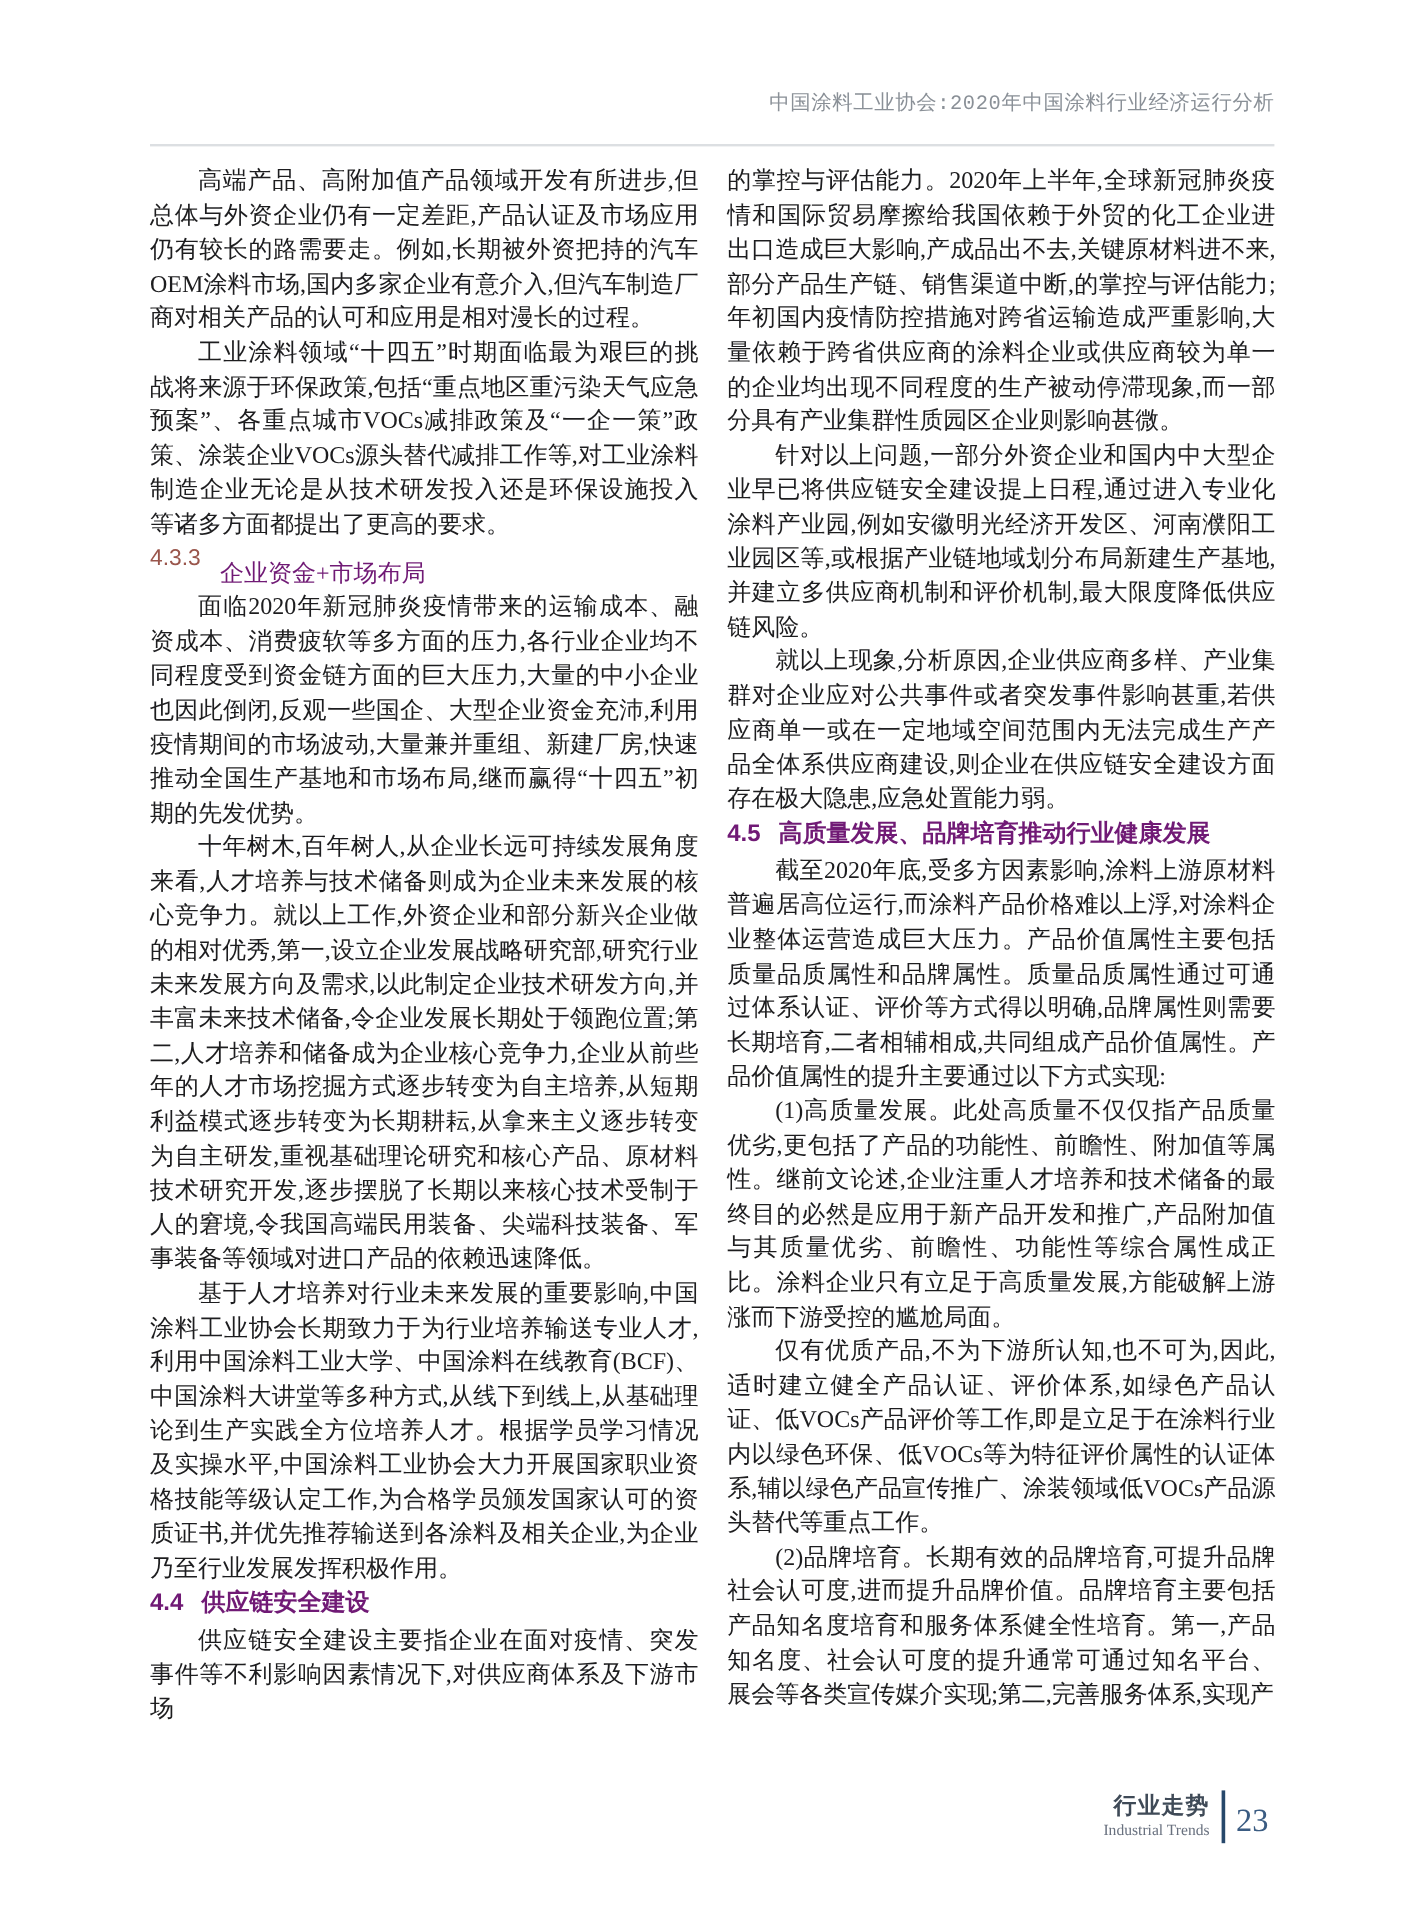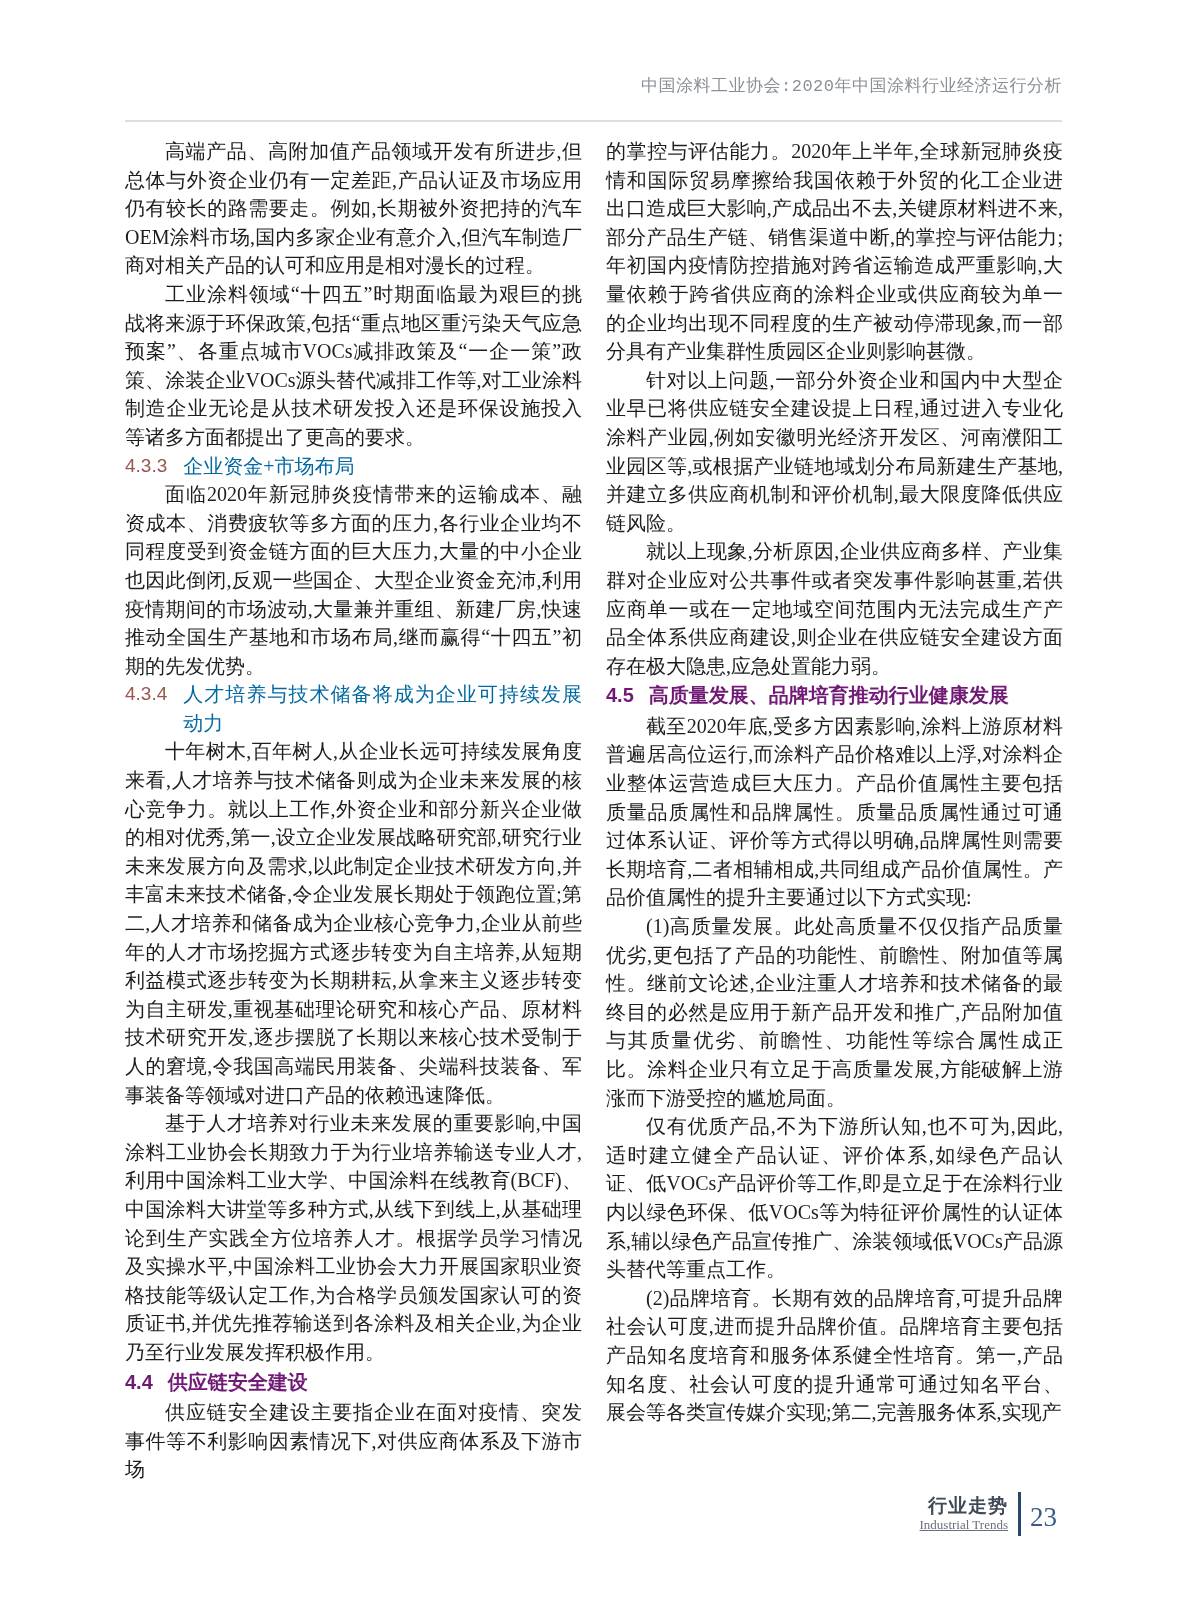--- a/index.html
+++ b/index.html
@@ -53,22 +53,23 @@
     align-items: flex-start;
     gap: 16px;
   }
   .h3 .num {
     font-family: "Liberation Sans", "DejaVu Sans", sans-serif;
     color: #9a564c;
     flex: 0 0 auto;
     font-size: 19px;
   }
   .h3 .txt {
-    color: #0369a1;
+    color: #701a75;
     flex: 1 1 auto;
+    margin-top: 12px;
   }
   
   .h2 {
     display: flex;
     align-items: flex-start;
     gap: 15px;
     font-family: "Liberation Sans", "DejaVu Sans", sans-serif;
     font-weight: bold;
     color: #701a75;
     font-size: 20px;
@@ -97,21 +98,20 @@
     font-size: 19px;
     letter-spacing: 1px;
     color: #3f4a57;
     line-height: 22px;
   }
   .footer .sec-en {
     font-family: "Liberation Serif", "DejaVu Serif", serif;
     font-size: 13px;
     color: #68707e;
     line-height: 16px;
-    text-decoration: underline;
   }
   .footer .bar {
     width: 3px;
     height: 44px;
     background: #27486b;
     flex: 0 0 auto;
   }
   .footer .pg {
     font-family: "Liberation Serif", "DejaVu Serif", serif;
     font-size: 27px;
@@ -130,24 +130,20 @@
   <div class="columns">
 
     <div class="col">
       <p class="para">高端产品、高附加值产品领域开发有所进步,但总体与外资企业仍有一定差距,产品认证及市场应用仍有较长的路需要走。例如,长期被外资把持的汽车OEM涂料市场,国内多家企业有意介入,但汽车制造厂商对相关产品的认可和应用是相对漫长的过程。</p>
       <p class="para">工业涂料领域“十四五”时期面临最为艰巨的挑战将来源于环保政策,包括“重点地区重污染天气应急预案”、各重点城市VOCs减排政策及“一企一策”政策、涂装企业VOCs源头替代减排工作等,对工业涂料制造企业无论是从技术研发投入还是环保设施投入等诸多方面都提出了更高的要求。</p>
       <div class="h3">
         <span class="num">4.3.3</span>
         <span class="txt">企业资金+市场布局</span>
       </div>
       <p class="para">面临2020年新冠肺炎疫情带来的运输成本、融资成本、消费疲软等多方面的压力,各行业企业均不同程度受到资金链方面的巨大压力,大量的中小企业也因此倒闭,反观一些国企、大型企业资金充沛,利用疫情期间的市场波动,大量兼并重组、新建厂房,快速推动全国生产基地和市场布局,继而赢得“十四五”初期的先发优势。</p>
-      <div class="h3">
-        <span class="num">4.3.4</span>
-        <span class="txt">人才培养与技术储备将成为企业可持续发展动力</span>
-      </div>
       <p class="para">十年树木,百年树人,从企业长远可持续发展角度来看,人才培养与技术储备则成为企业未来发展的核心竞争力。就以上工作,外资企业和部分新兴企业做的相对优秀,第一,设立企业发展战略研究部,研究行业未来发展方向及需求,以此制定企业技术研发方向,并丰富未来技术储备,令企业发展长期处于领跑位置;第二,人才培养和储备成为企业核心竞争力,企业从前些年的人才市场挖掘方式逐步转变为自主培养,从短期利益模式逐步转变为长期耕耘,从拿来主义逐步转变为自主研发,重视基础理论研究和核心产品、原材料技术研究开发,逐步摆脱了长期以来核心技术受制于人的窘境,令我国高端民用装备、尖端科技装备、军事装备等领域对进口产品的依赖迅速降低。</p>
       <p class="para">基于人才培养对行业未来发展的重要影响,中国涂料工业协会长期致力于为行业培养输送专业人才,利用中国涂料工业大学、中国涂料在线教育(BCF)、中国涂料大讲堂等多种方式,从线下到线上,从基础理论到生产实践全方位培养人才。根据学员学习情况及实操水平,中国涂料工业协会大力开展国家职业资格技能等级认定工作,为合格学员颁发国家认可的资质证书,并优先推荐输送到各涂料及相关企业,为企业乃至行业发展发挥积极作用。</p>
       <div class="h2">
         <span class="num">4.4</span>
         <span class="txt">供应链安全建设</span>
       </div>
       <p class="para">供应链安全建设主要指企业在面对疫情、突发事件等不利影响因素情况下,对供应商体系及下游市场</p>
     </div>
 
     <div class="col">

